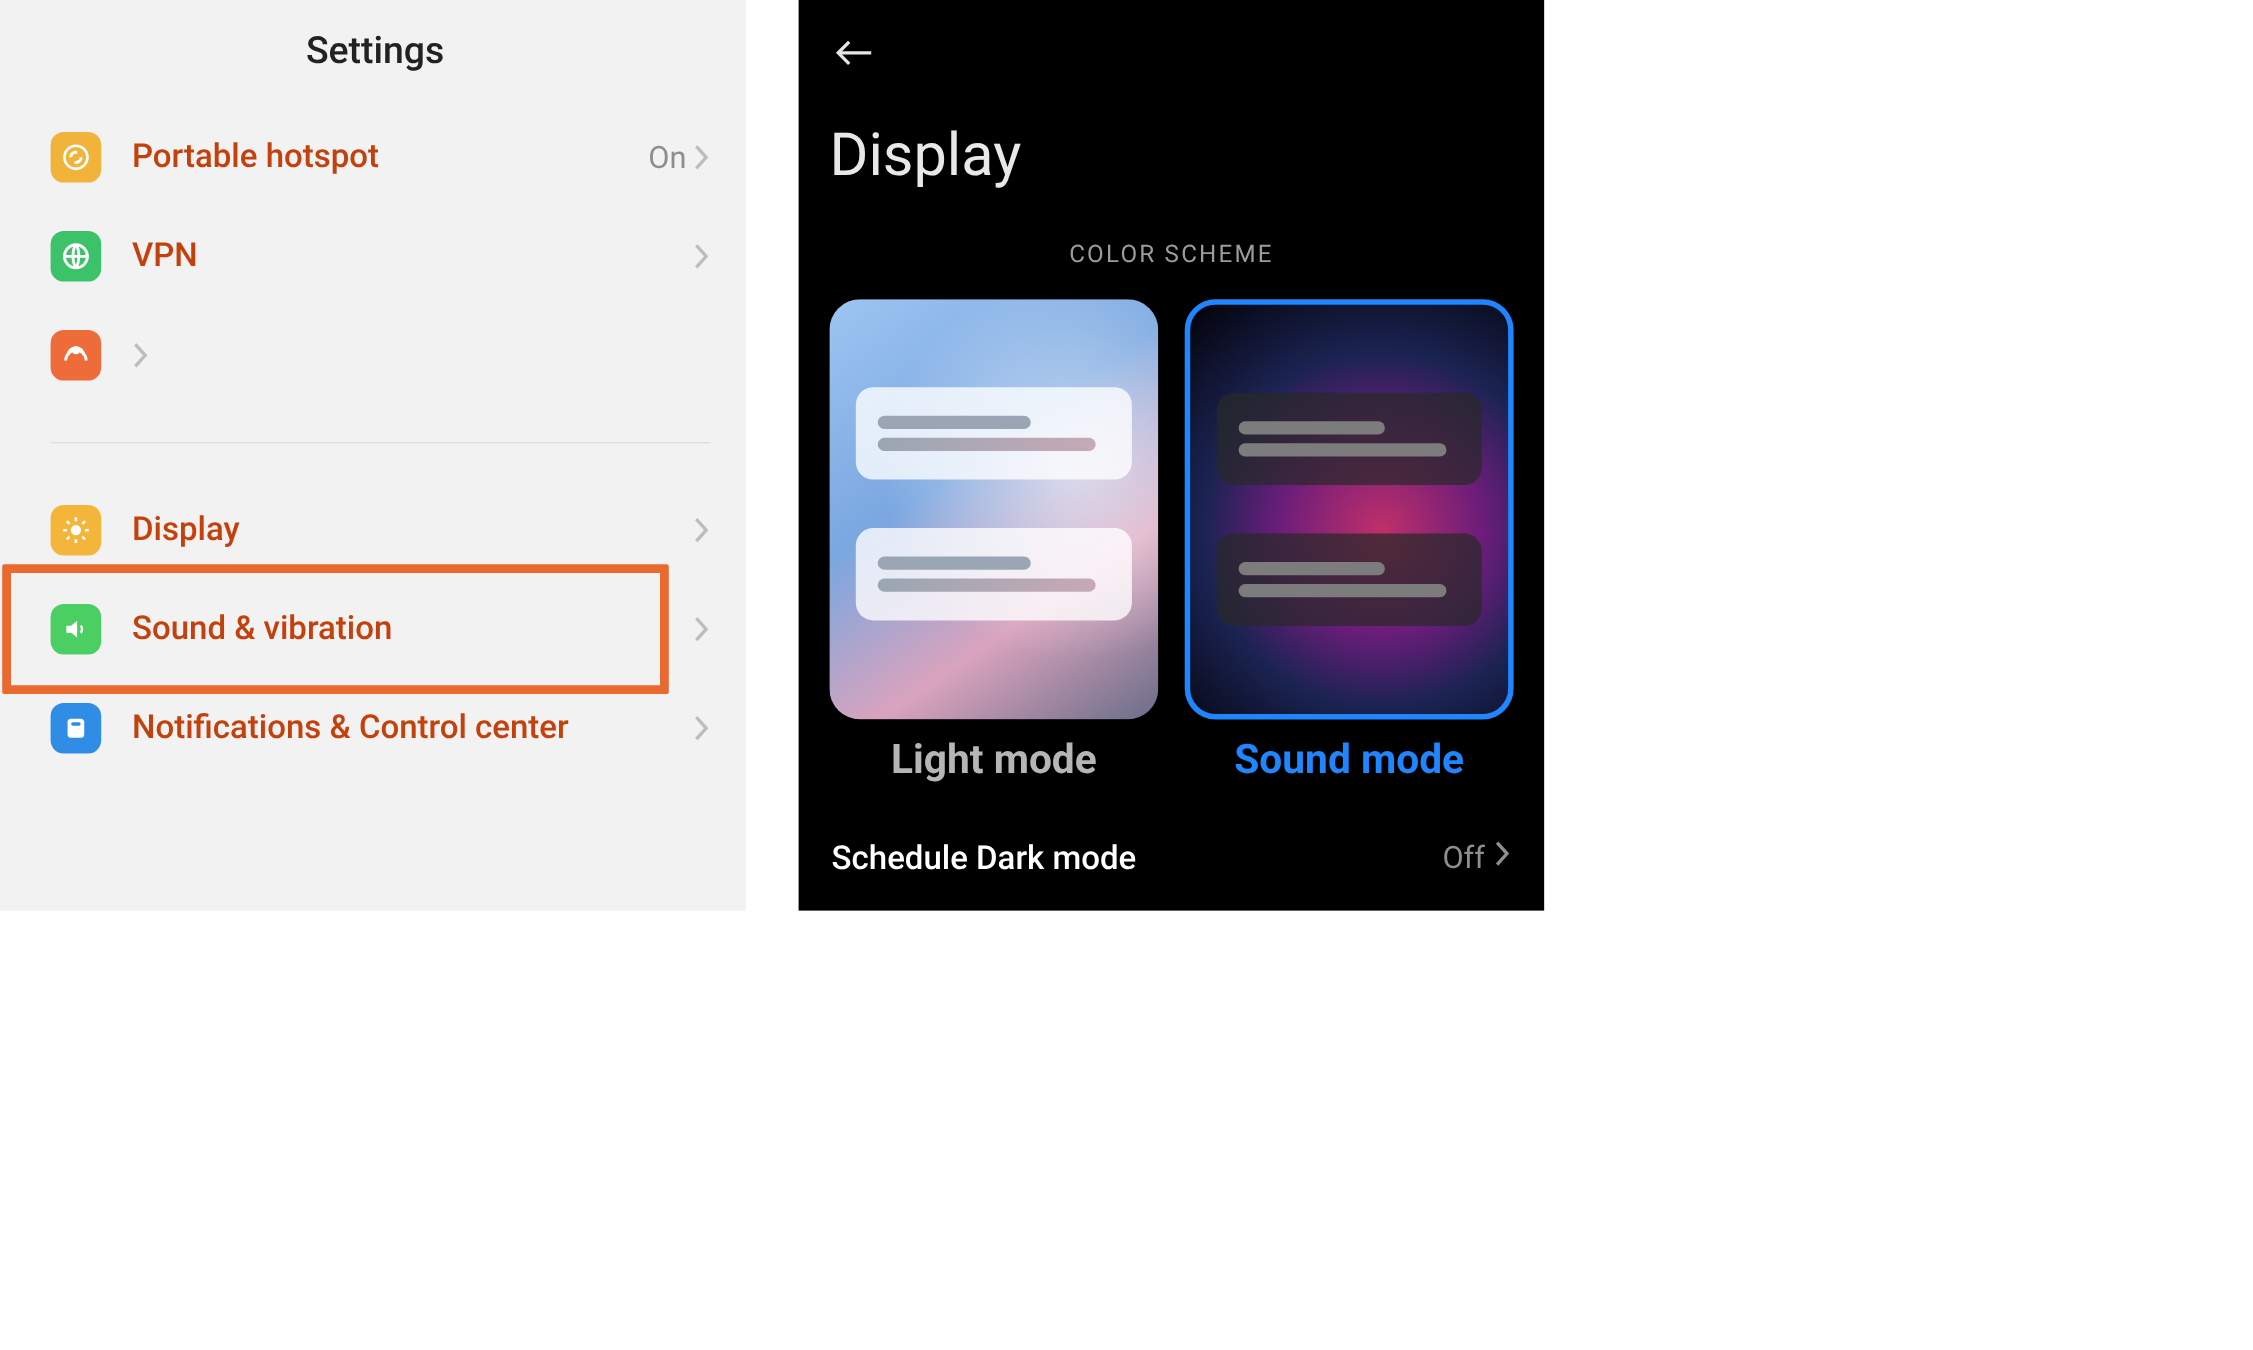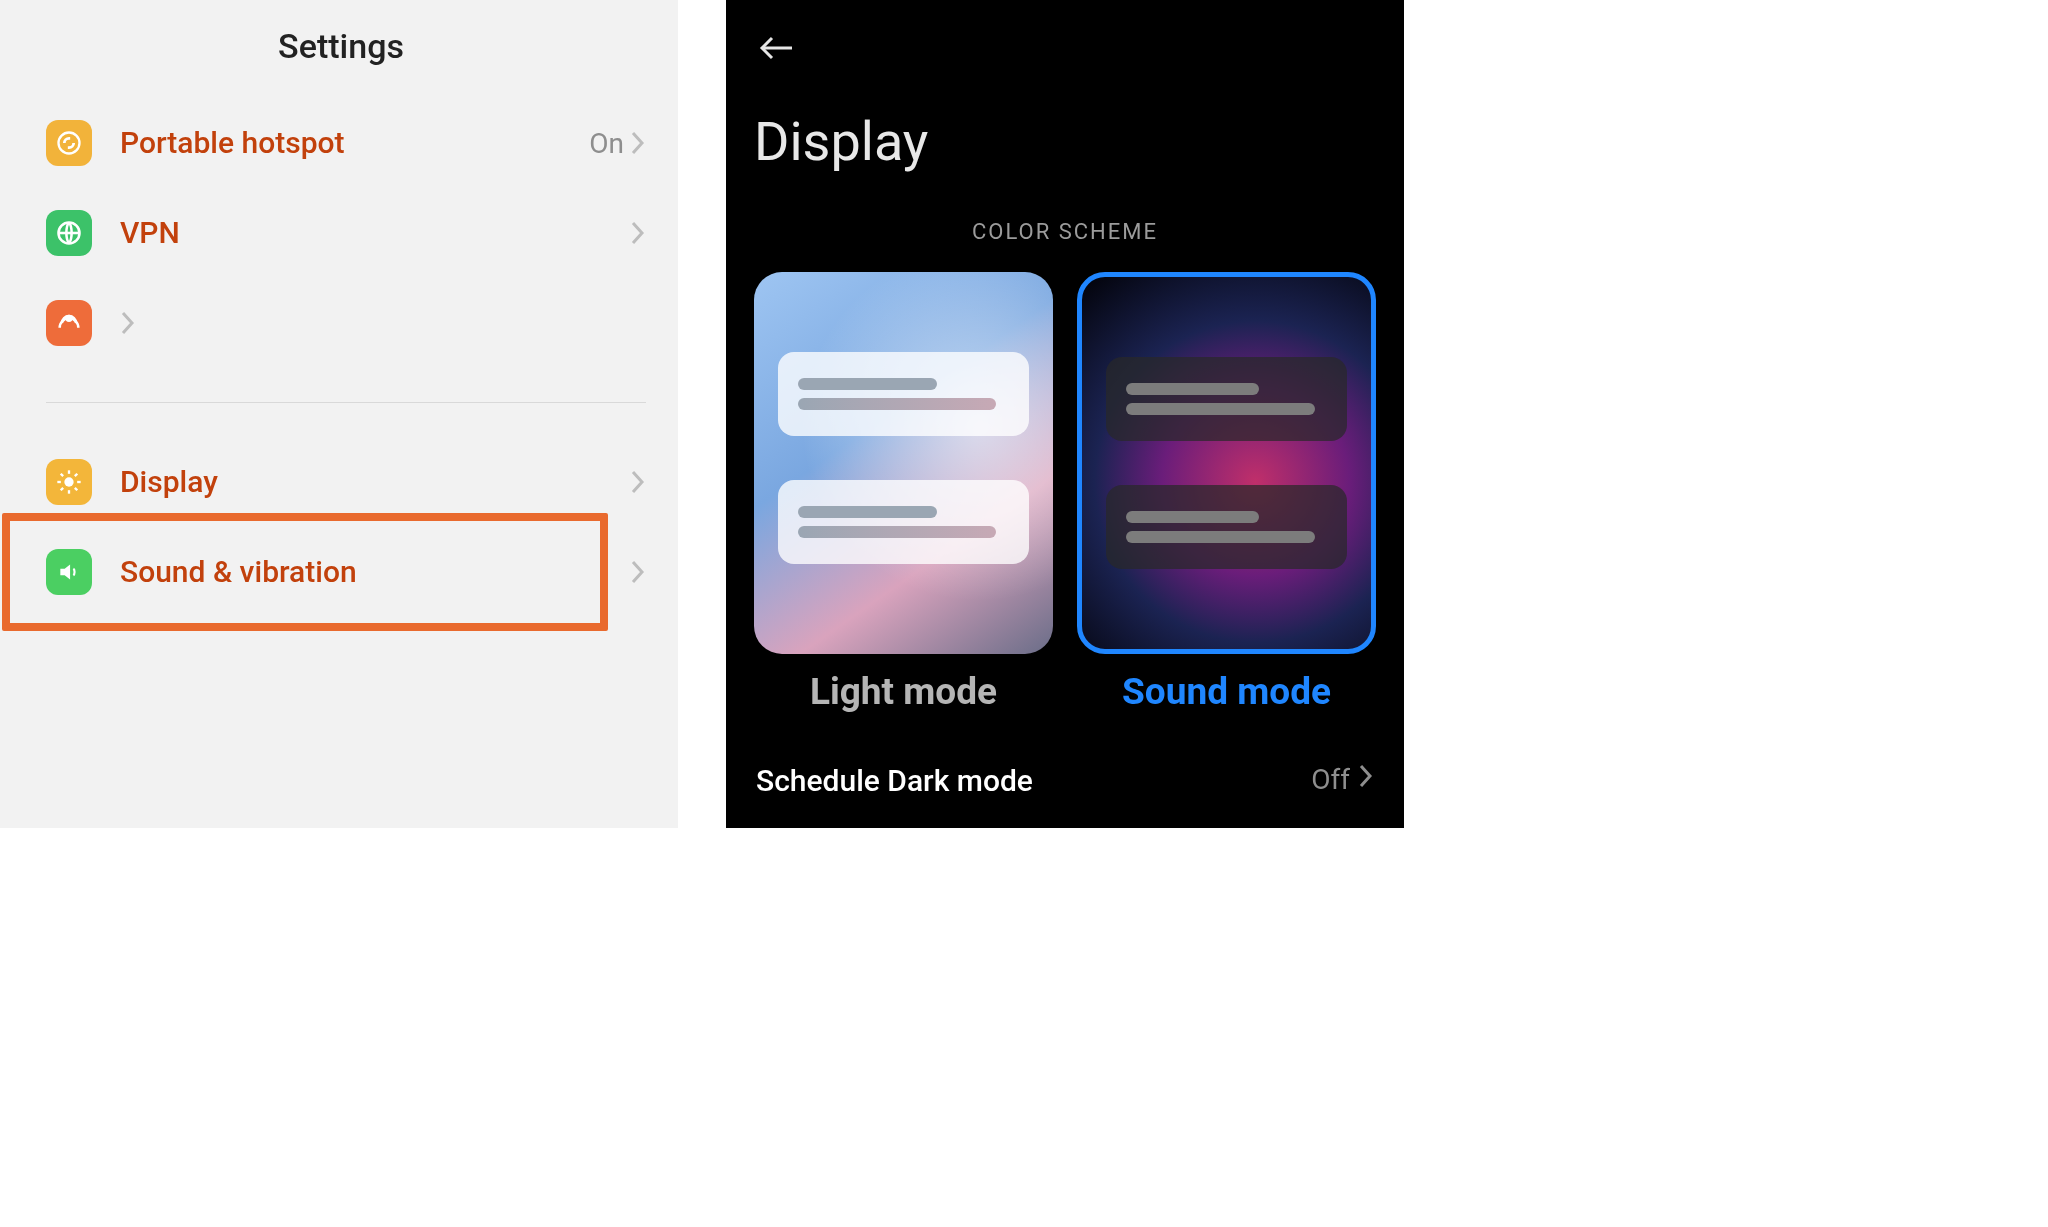--- a/index.html
+++ b/index.html
@@ -299,20 +299,34 @@
         </svg>
       </div>
       <div class="label">Sound &amp; vibration</div>
       <div class="chevron">
         <svg width="16" height="26" viewBox="0 0 16 26" fill="none" stroke="#bdbdbd" stroke-width="3">
             <path d="M3 3l9 10-9 10"></path>
           </svg>
       </div>
     </div>
 
+    <div class="settings-item">
+      <div class="icon-wrap ic-notif">
+        <svg width="26" height="26" viewBox="0 0 24 24" fill="#fff">
+          <rect x="5" y="4" width="14" height="16" rx="3"></rect>
+            <rect x="8" y="7" width="8" height="3" rx="1.5" fill="#2f8de6"></rect>
+        </svg>
+      </div>
+      <div class="label">Notifications &amp; Control center</div>
+      <div class="chevron">
+        <svg width="16" height="26" viewBox="0 0 16 26" fill="none" stroke="#bdbdbd" stroke-width="3">
+            <path d="M3 3l9 10-9 10"></path>
+          </svg>
+      </div>
+    </div>
 
   </div>
 
   <div class="highlight-box" id="hl" style="left: 2px; width: 606px; top: 513px; height: 118px;"></div>
 </div>
 
 <div class="gap-col"></div>
 
 <div class="right-panel">
 

